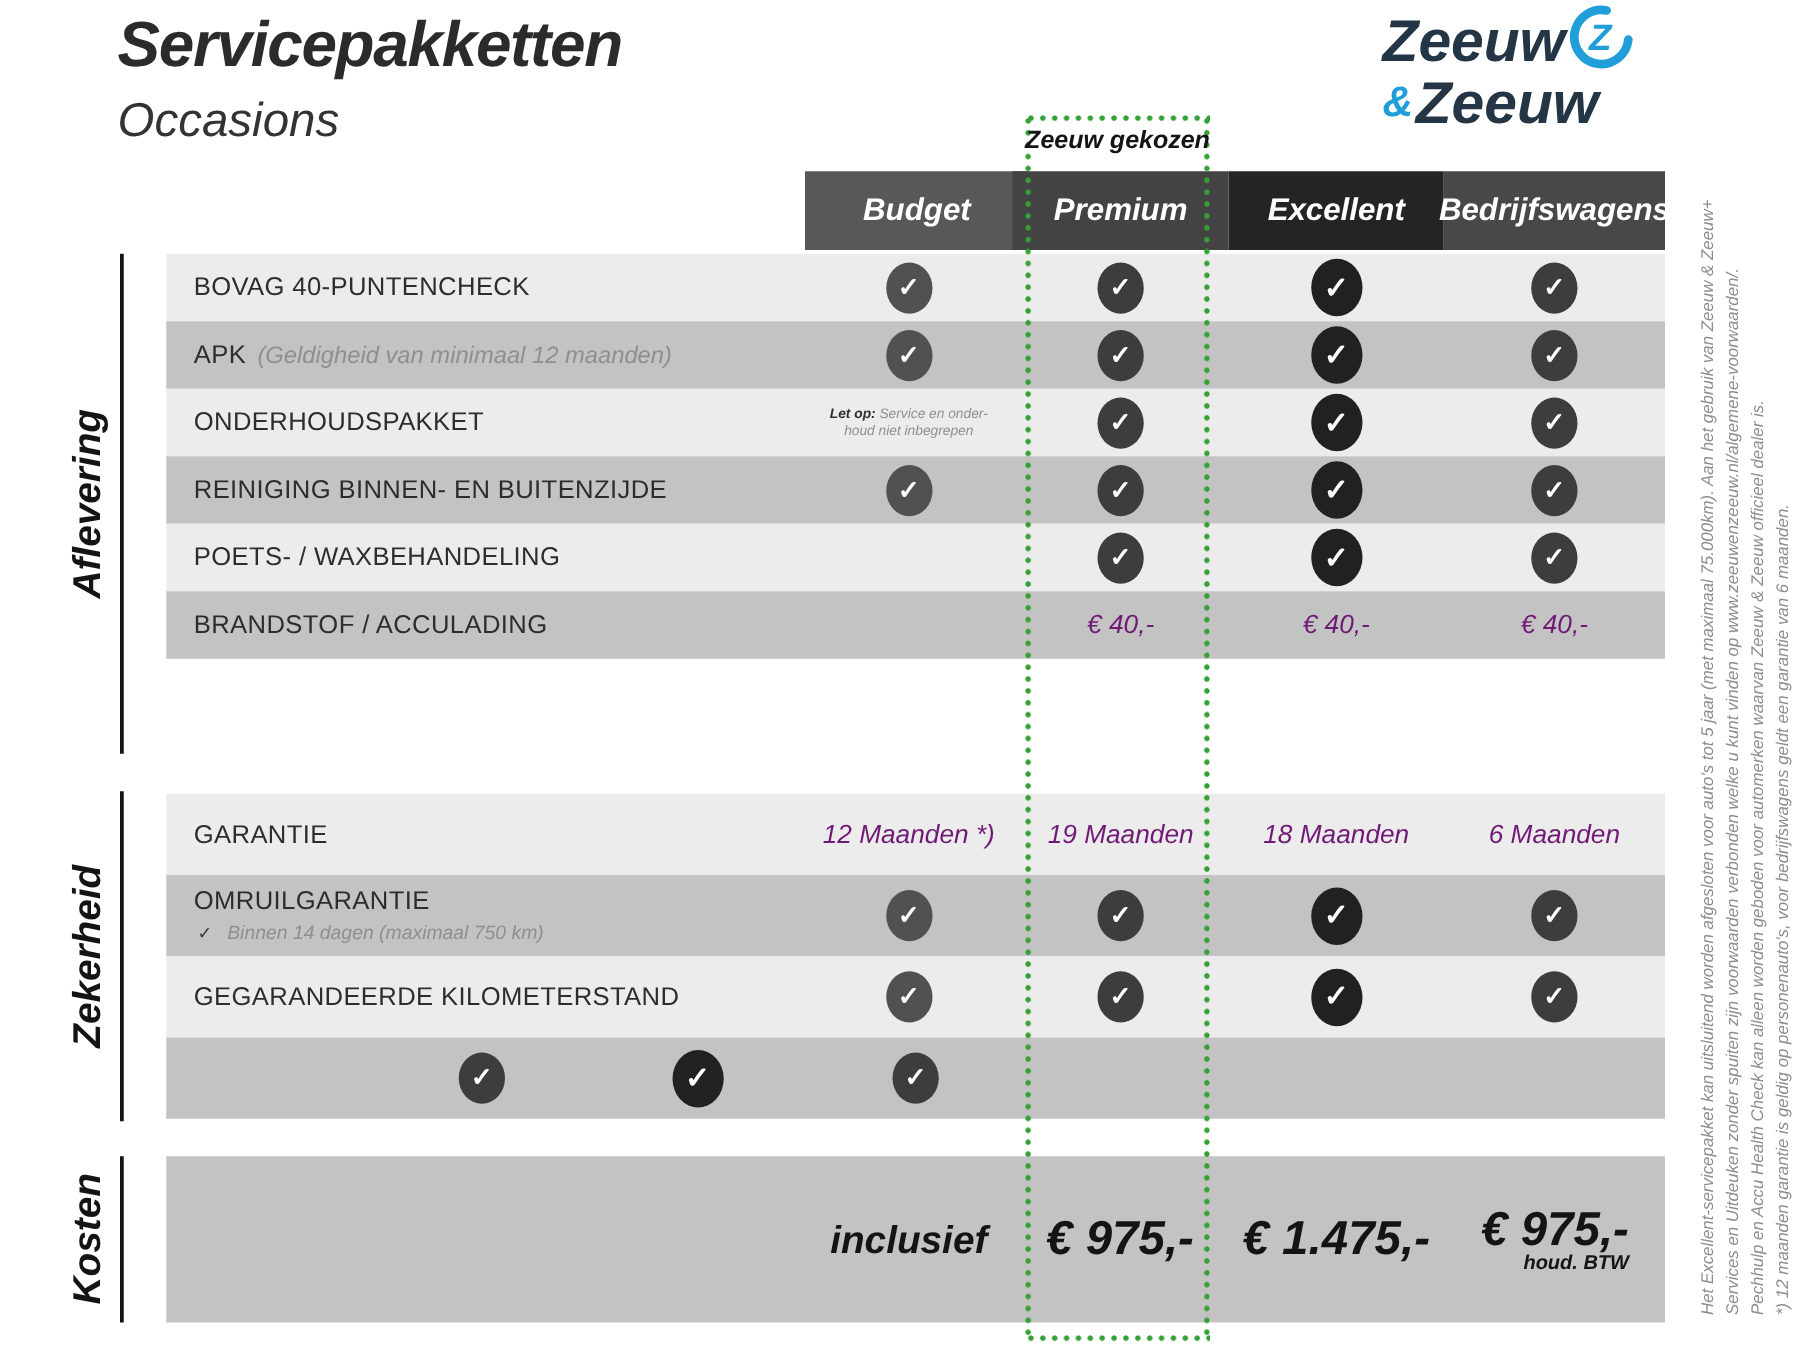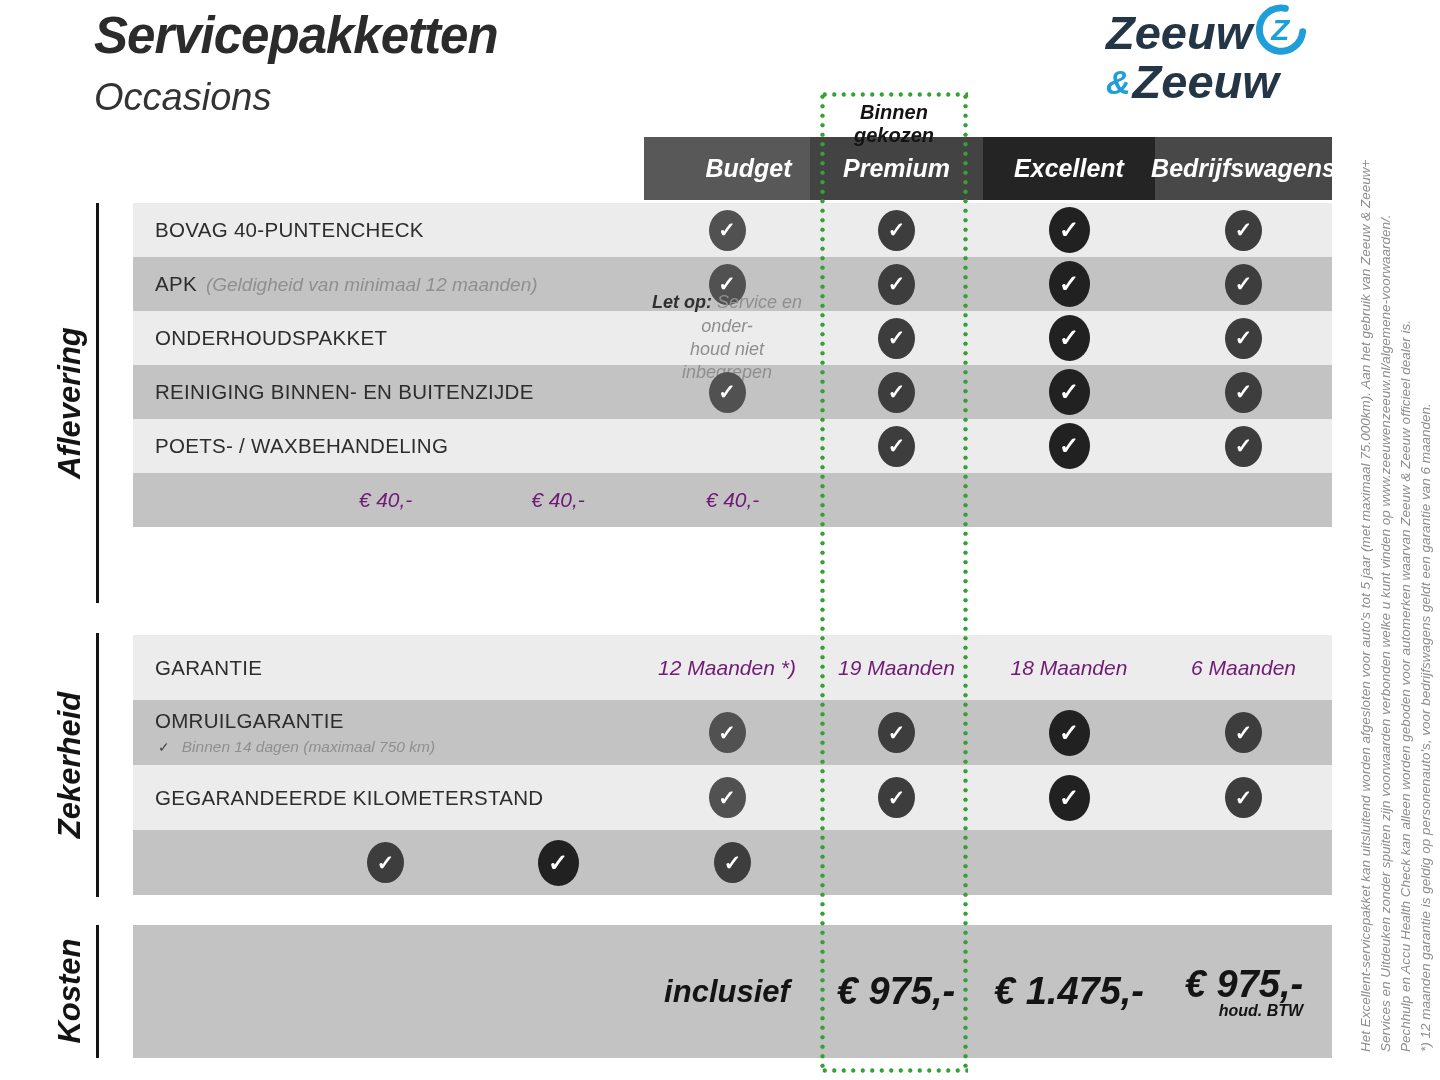--- a/index.html
+++ b/index.html
@@ -15,21 +15,21 @@
   .logo{position:absolute;left:1106px;top:6px;font-style:italic;font-weight:700;line-height:1.0;}
   .logo-row{display:flex;align-items:center;}
   .logo-navy{color:#243645;font-size:47px;}
   .logo-amp{color:#1f9ed9;font-size:34px;margin-right:2px;}
   .logo-z{margin-left:3px;position:relative;top:-2px;}
 
   
   .colheaders{position:absolute;left:133px;top:137px;width:1199px;height:63px;}
   .col-header{position:absolute;top:0;height:63px;display:flex;align-items:center;justify-content:center;
               color:#fff;font-style:italic;font-weight:700;font-size:25px;}
-  .hc0{left:511px;width:179px;padding-left:15px;} .hc1{left:677px;width:173px;}
+  .hc0{left:511px;width:179px;} .hc1{left:677px;width:173px;}
   .hc2{left:850px;width:172px;} .hc3{left:1022px;width:177px;}
 
   
   .sec{position:absolute;left:133px;width:1199px;}
   #sec0{top:203px;} #sec1{top:635px;}
   .trow{display:flex;}
   #sec0 .trow{height:54px;} #sec1 .trow{height:65px;}
   .light{background:#ececec;} .dark{background:#c3c3c3;}
   .labelcell{width:511px;display:flex;flex-direction:column;justify-content:center;
              padding-left:22px;box-sizing:border-box;}
@@ -38,21 +38,21 @@
   .lnote{font-size:19px;color:#8f8f8f;font-style:italic;white-space:nowrap;}
   .subcheck{font-size:15.5px;color:#8f8f8f;font-style:italic;margin-top:5px;margin-left:3px;
             display:flex;gap:12px;align-items:baseline;}
   .subcheck .sc{color:#3f3f3f;font-style:normal;font-size:14px;}
   .cell{display:flex;align-items:center;justify-content:center;}
   .c0{width:166px;} .c1{width:173px;} .c2{width:172px;} .c3{width:177px;}
   .check{width:37px;height:41px;border-radius:50%;color:#fff;display:flex;align-items:center;
          justify-content:center;font-size:21px;font-weight:700;}
   .cell.c2 .check{width:41px;height:46px;font-size:24px;}
   .val{font-style:italic;color:#701a75;font-size:21px;white-space:nowrap;}
-  .notecell{text-align:center;font-size:18px;line-height:1.3;color:#8f8f8f;font-style:italic;}
+  .notecell{text-align:center;font-size:11px;line-height:1.3;color:#8f8f8f;font-style:italic;}
   .notecell b{color:#2f2f2f;font-style:italic;}
 
   
   .kosten{position:absolute;left:133px;top:925px;width:1199px;height:133px;background:#c3c3c3;}
   .kcell{position:absolute;top:0;height:133px;display:flex;align-items:center;justify-content:center;
          transform:translateX(-50%);font-style:italic;font-weight:700;color:#141414;white-space:nowrap;}
   .k0{left:594px;font-size:31px;}
   .k1{left:763px;font-size:38px;}
   .k2{left:936px;font-size:38px;}
   .k3{left:1111px;font-size:38px;flex-direction:column;}
@@ -101,21 +101,21 @@
     <div class="logo-row">
       <span class="logo-amp">&amp;</span>
       <span class="logo-navy">Zeeuw</span>
     </div>
   </div>
 
   <div class="dh dh1"></div>
   <div class="dv dv1"></div>
   <div class="dv dv2"></div>
   <div class="dh dh2"></div>
-  <div class="badge">Binnen gekozen</div>
+  <div class="badge">Zeeuw gekozen</div>
 
   <div class="colheaders">
       <div class="col-header hc0" style="background: rgb(88, 88, 88);">Budget</div>
       <div class="col-header hc2" style="background: rgb(36, 36, 36);">Excellent</div>
       <div class="col-header hc1" style="background: rgb(67, 67, 67);">Premium</div>
       <div class="col-header hc3" style="background: rgb(72, 72, 72);">Bedrijfswagens</div>
     </div>
 
   <div class="sec" id="sec0">
       <div class="trow light">
@@ -209,20 +209,25 @@
           <span class="check" style="background: rgb(61, 61, 61);">✓</span>
         </div>
         <div class="cell c2">
           <span class="check" style="background: rgb(33, 33, 33);">✓</span>
         </div>
         <div class="cell c3">
           <span class="check" style="background: rgb(61, 61, 61);">✓</span>
         </div>
       </div>
       <div class="trow dark">
+        <div class="labelcell">
+          <div class="labline">
+            <span class="rlabel">BRANDSTOF / ACCULADING</span>
+          </div>
+        </div>
         <div class="cell c0"></div>
         <div class="cell c1">
           <span class="val">€ 40,-</span>
         </div>
         <div class="cell c2">
           <span class="val">€ 40,-</span>
         </div>
         <div class="cell c3">
           <span class="val">€ 40,-</span>
         </div>

